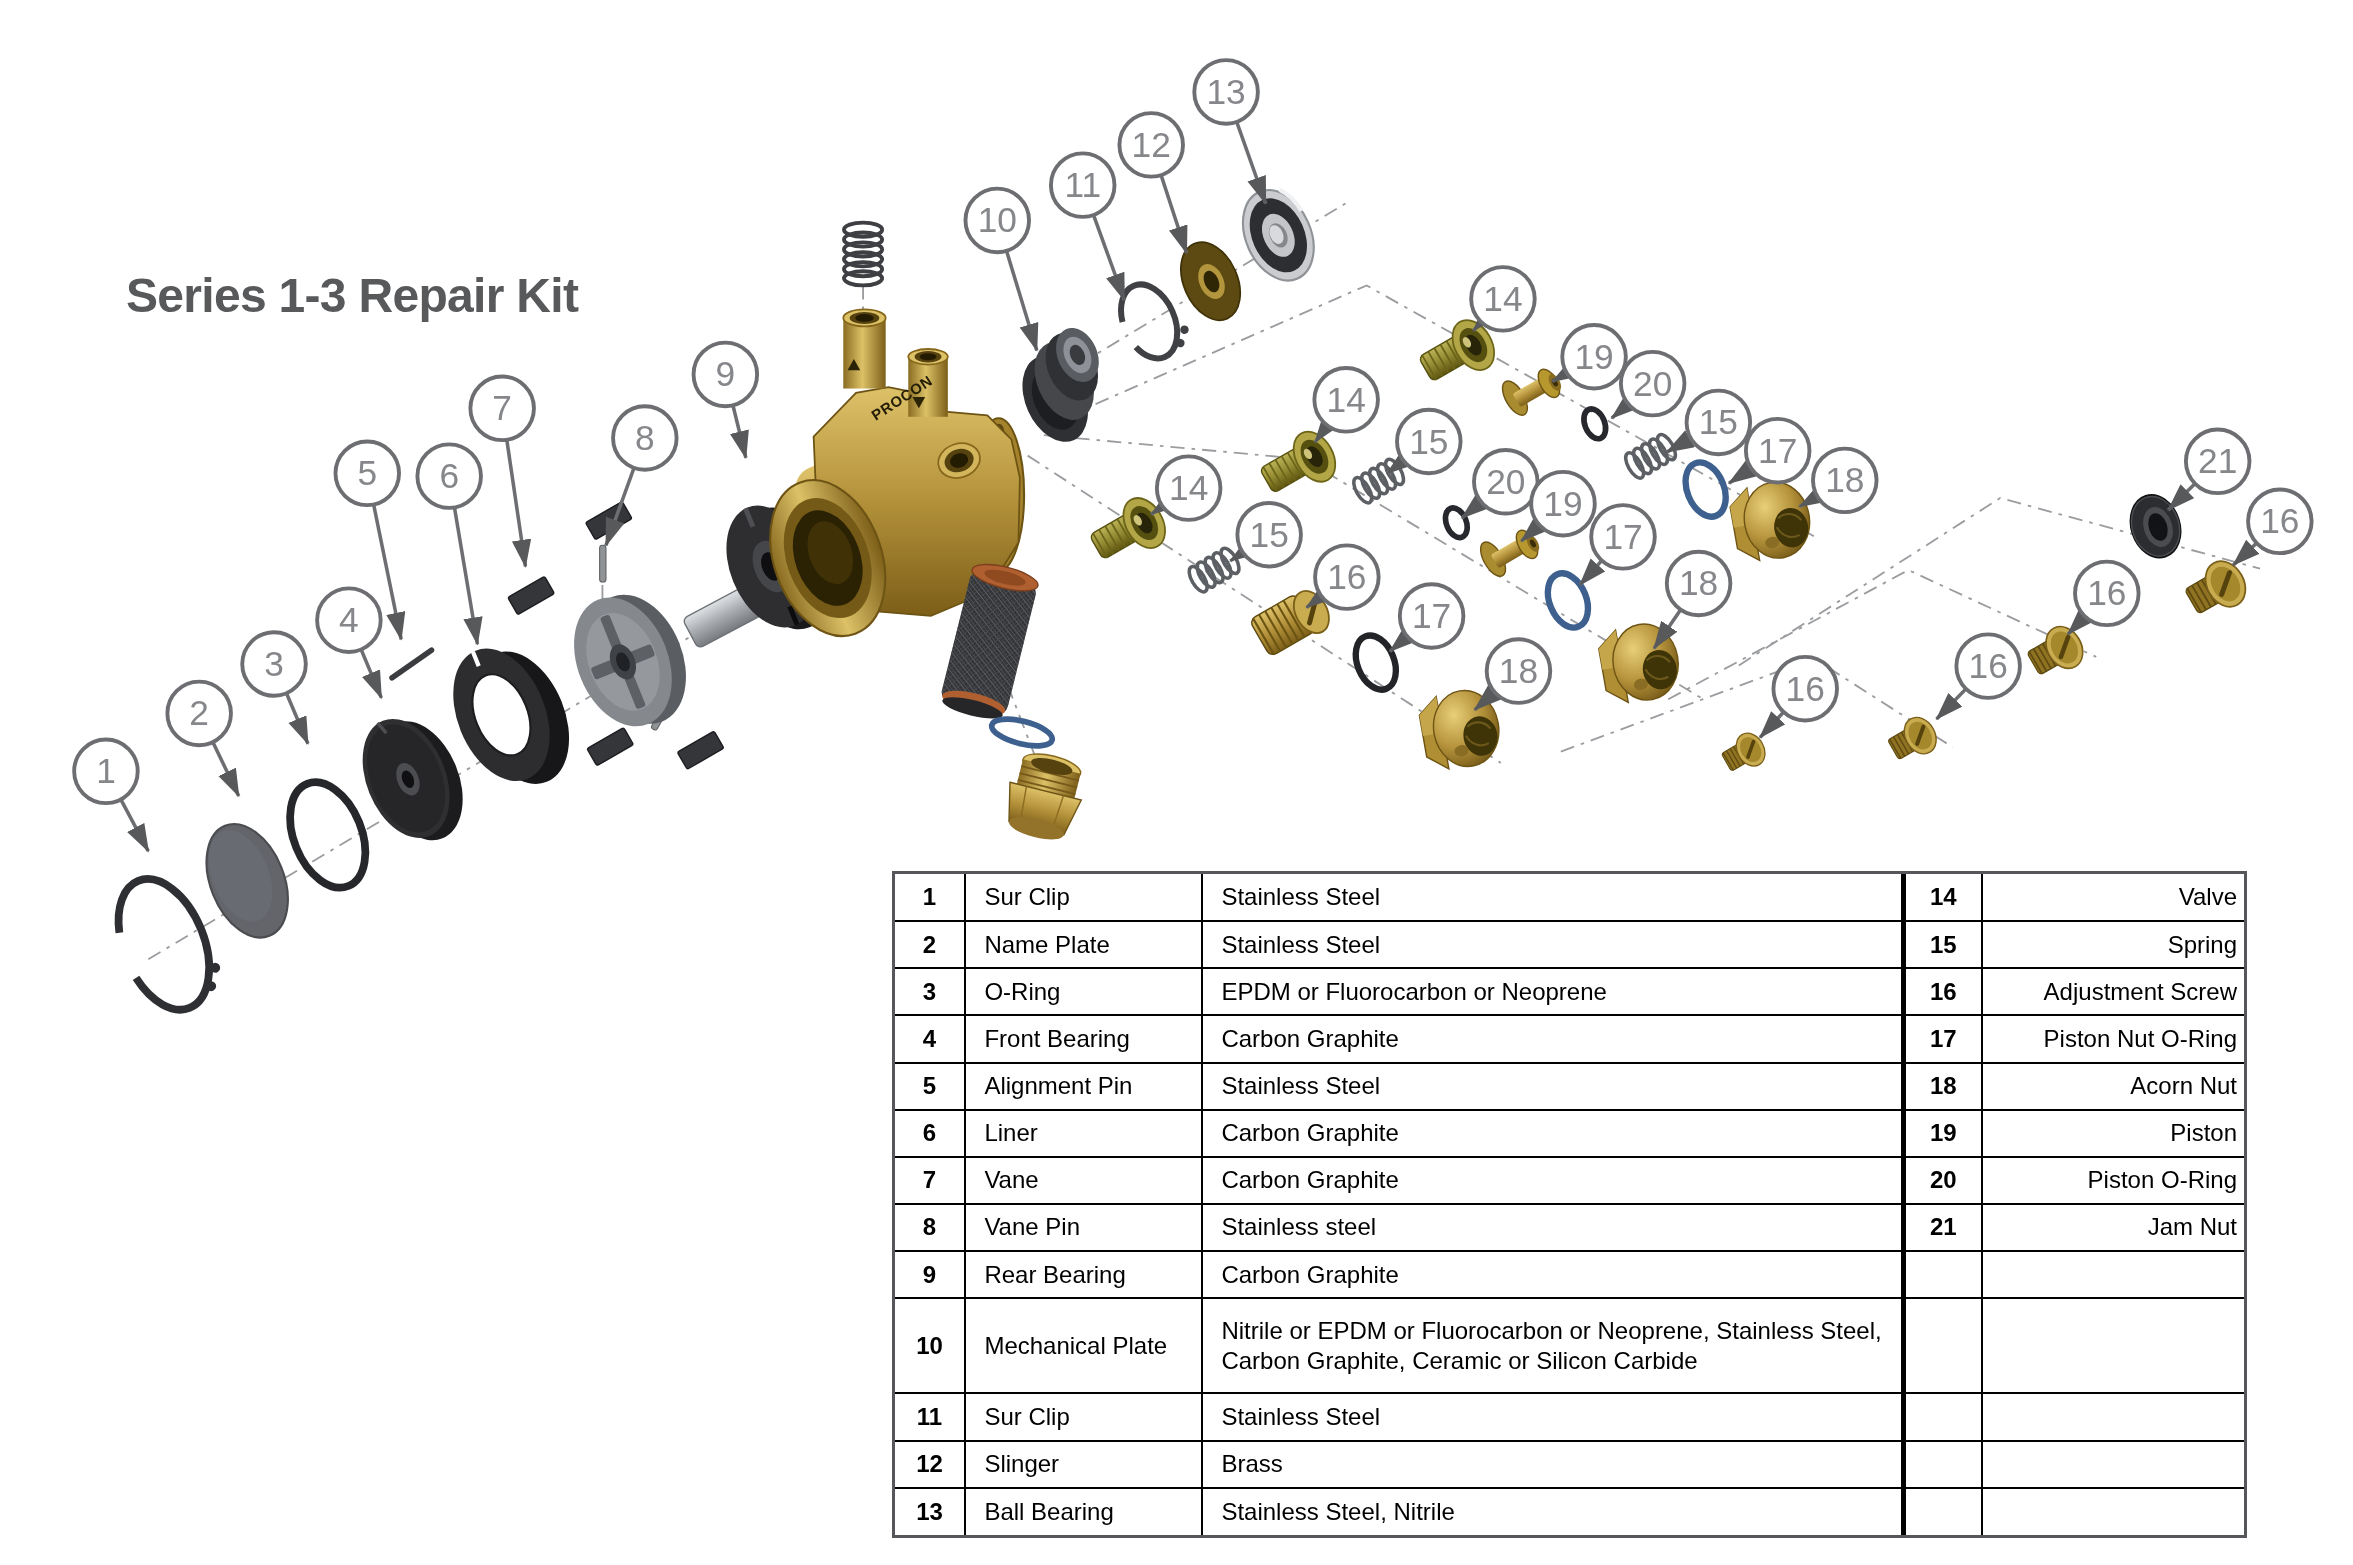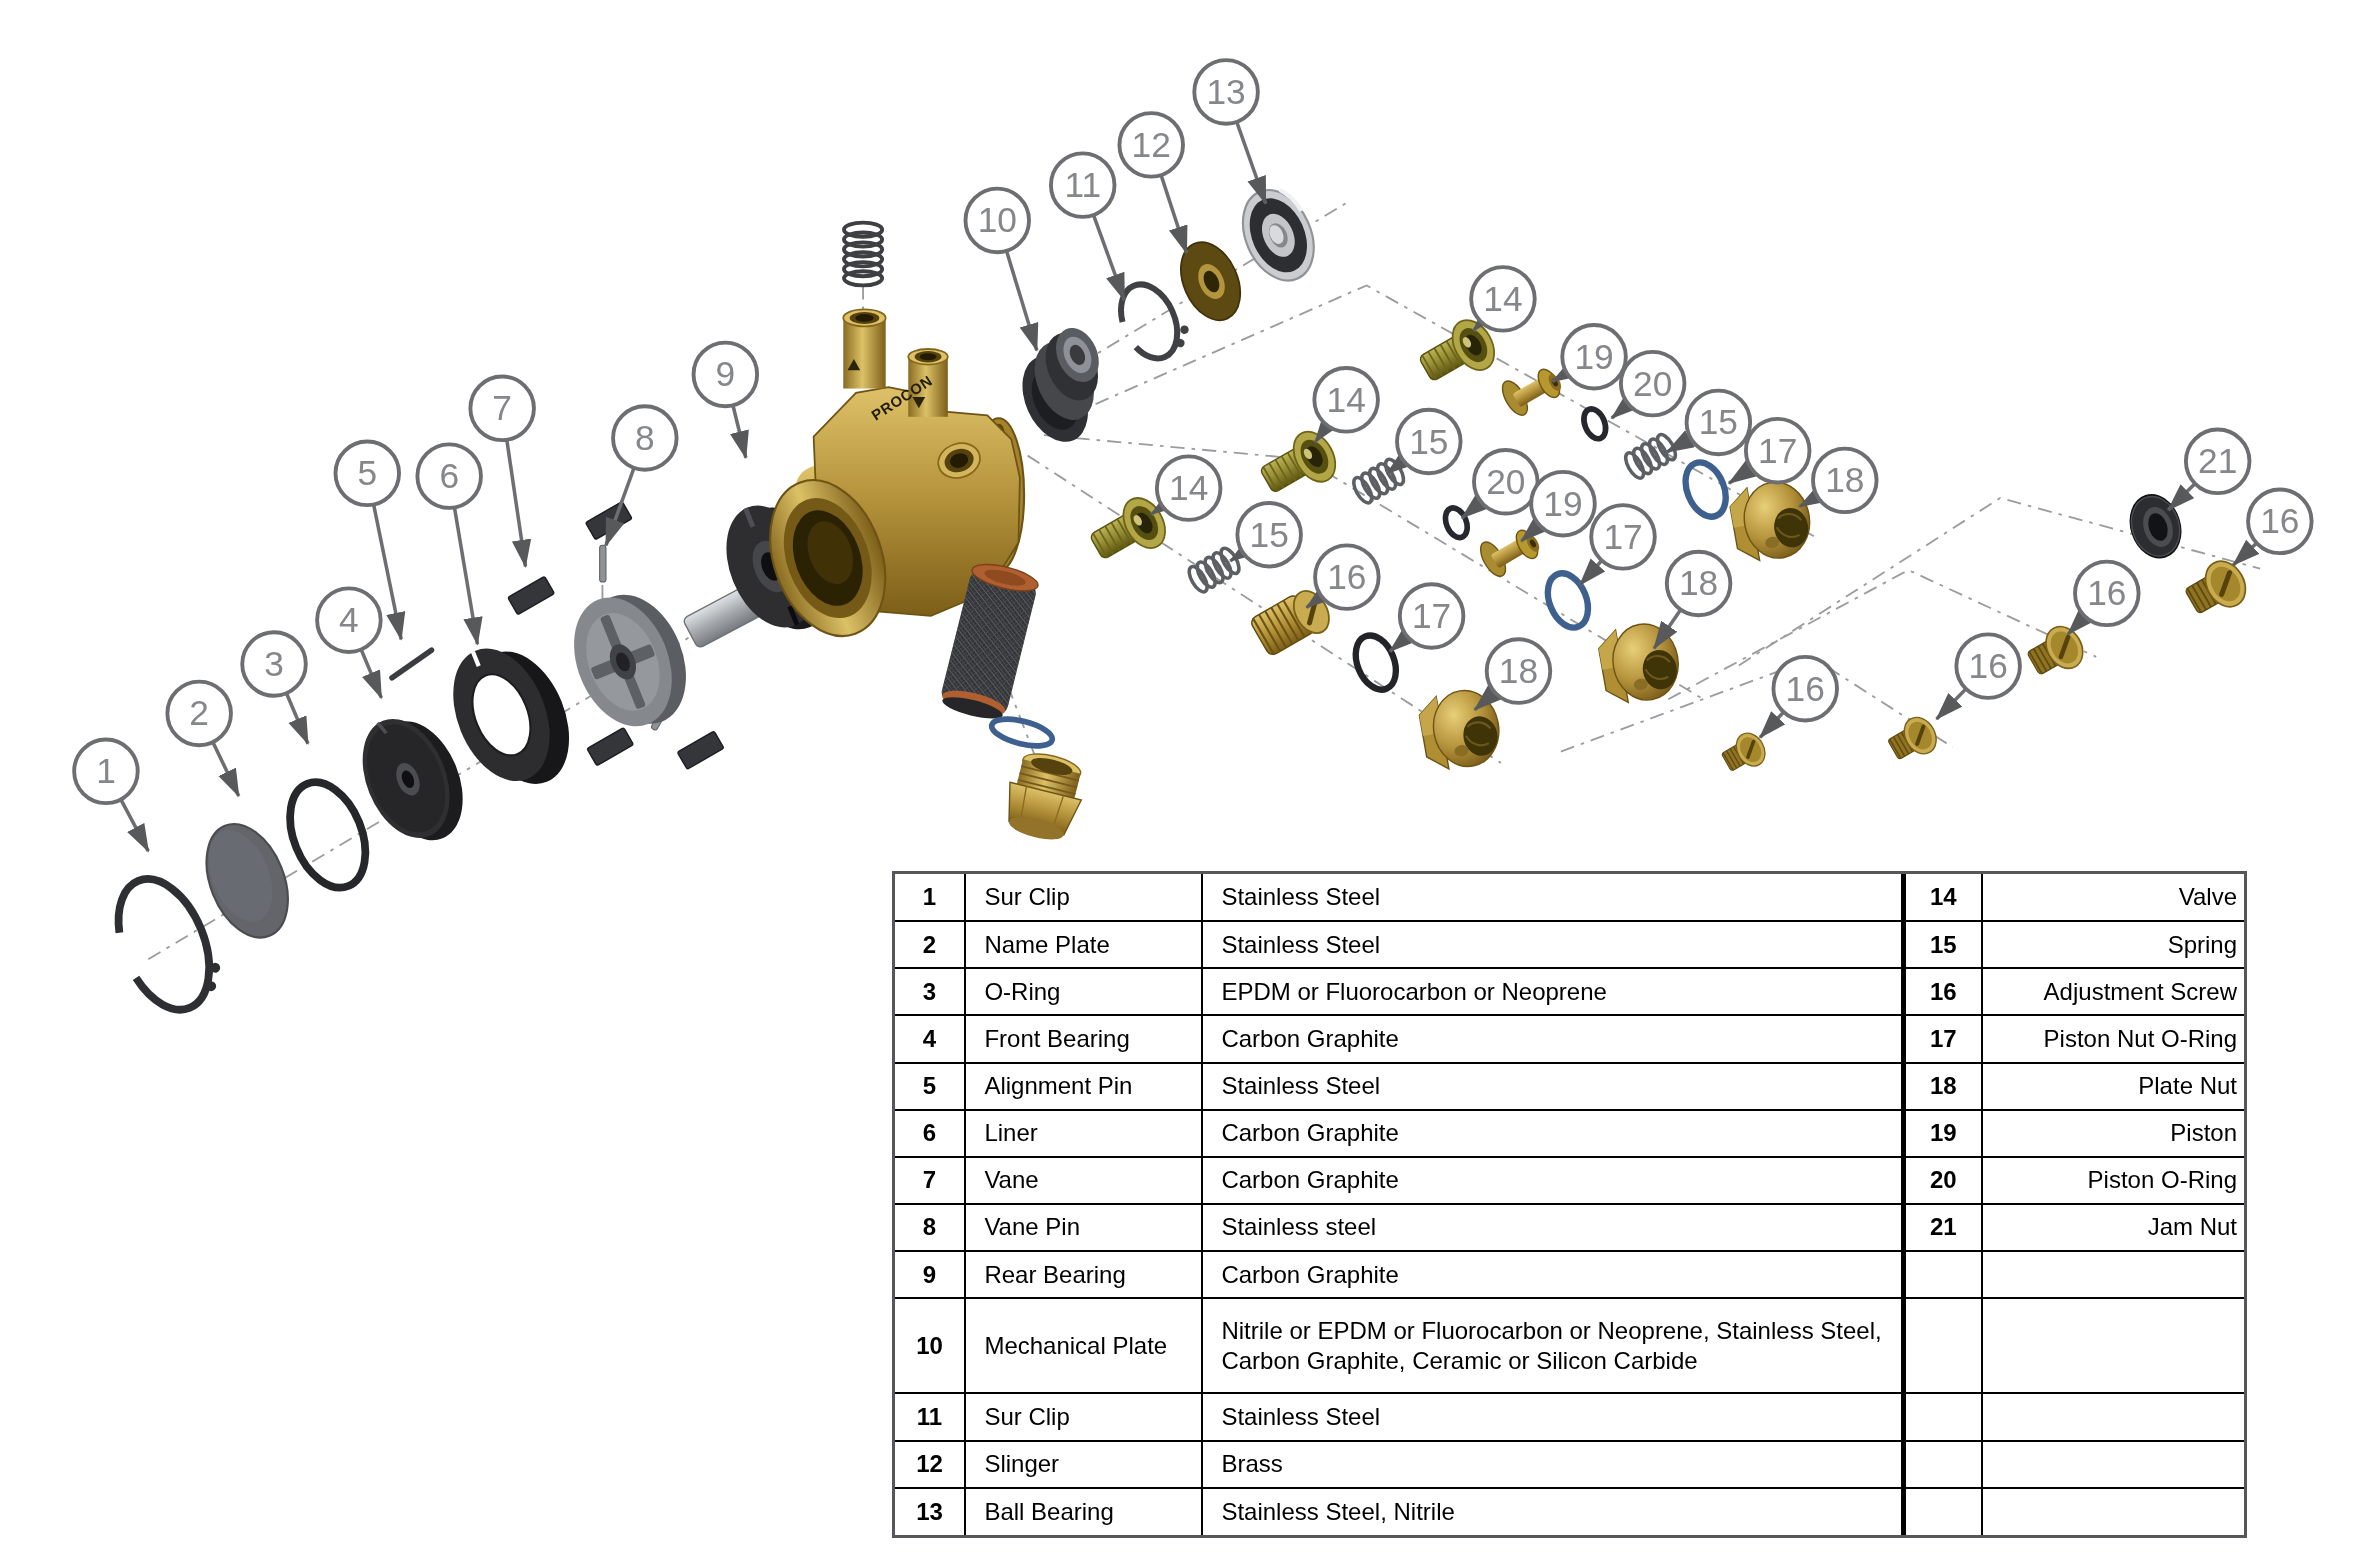--- a/index.html
+++ b/index.html
@@ -28,20 +28,21 @@
   .t-left td:first-child{border-left:none;}
   .t-left td:last-child{border-right:none;}
   .t-right tr:first-child td{border-top:none;}
   .t-right tr:last-child td{border-bottom:none;}
   .t-right td:last-child{border-right:none;text-align:right;}
 </style>
 </head>
 <body>
 
 <div class="title">
+  <div>Series 1-3 Repair Kit</div>
 </div>
 
 <svg class="diagram" viewBox="0 0 3333 2217" xmlns="http://www.w3.org/2000/svg">
 <defs>
   <linearGradient id="gBrass" x1="0" y1="0" x2="0" y2="1">
     <stop offset="0" stop-color="#ddc168"></stop>
         <stop offset=".5" stop-color="#b3913a"></stop>
     <stop offset="1" stop-color="#7c5e18"></stop>
       </linearGradient>
   <linearGradient id="gBrassH" x1="0" y1="0" x2="1" y2="0">
@@ -639,21 +640,21 @@
     <tr class="r">
           <td class="num">16</td>
           <td>Adjustment Screw</td>
         </tr>
     <tr class="r">
           <td class="num">17</td>
           <td>Piston Nut O-Ring</td>
         </tr>
     <tr class="r">
           <td class="num">18</td>
-          <td>Plate Nut</td>
+          <td>Acorn Nut</td>
         </tr>
     <tr class="r">
           <td class="num">19</td>
           <td>Piston</td>
         </tr>
     <tr class="r">
           <td class="num">20</td>
           <td>Piston O-Ring</td>
         </tr>
     <tr class="r">

